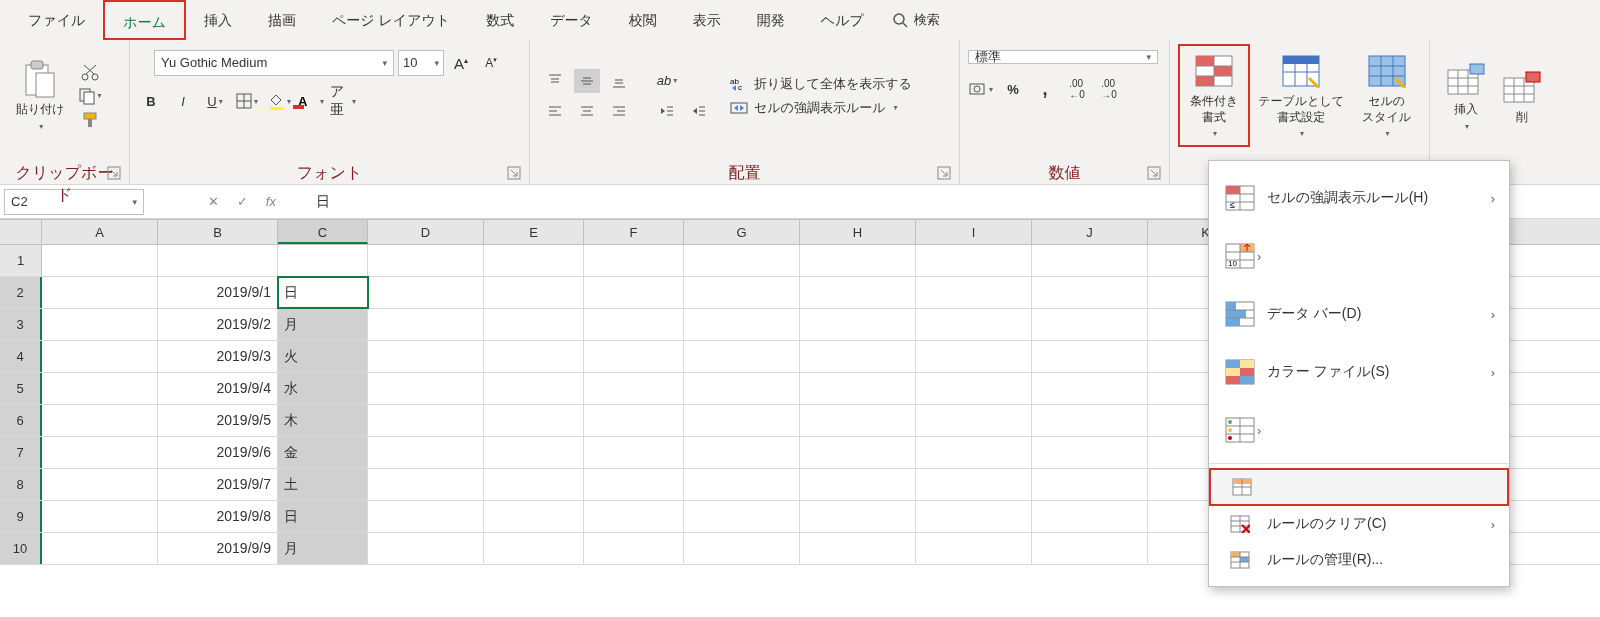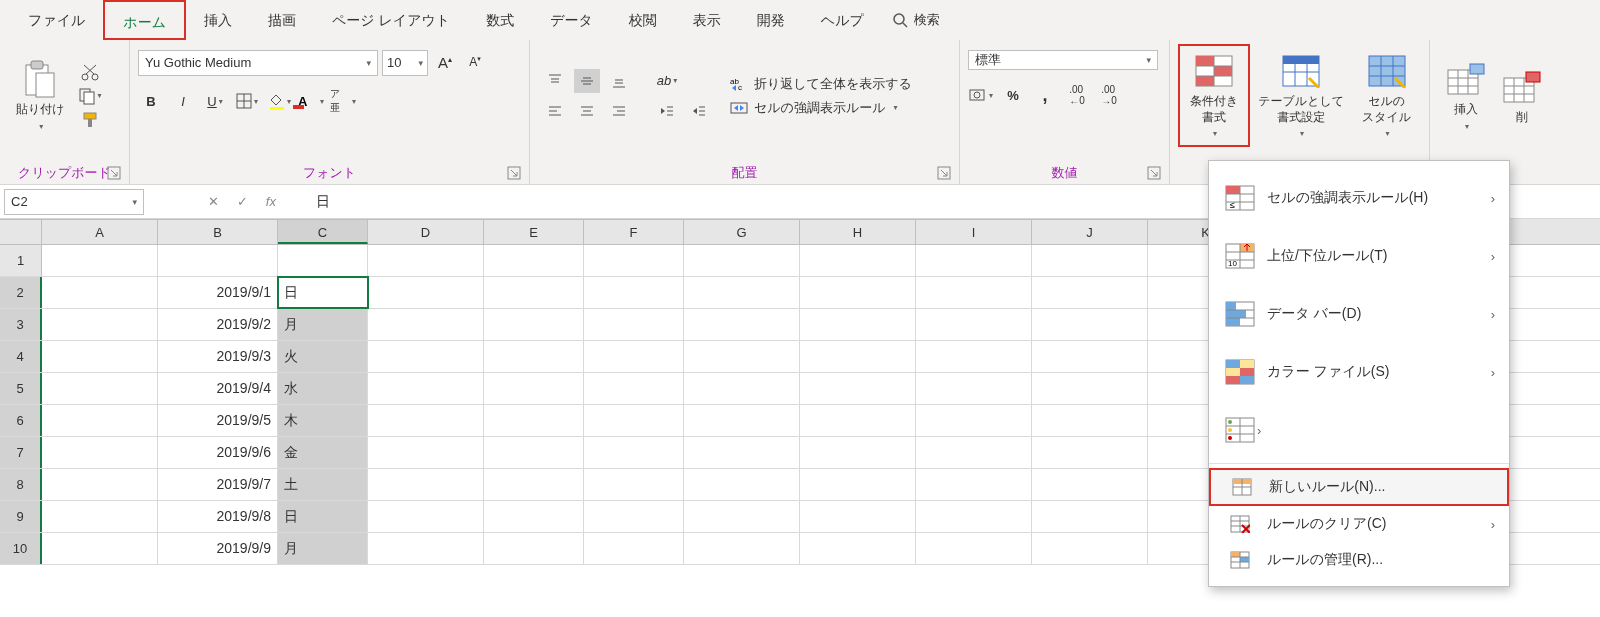--- a/index.html
+++ b/index.html
@@ -9,37 +9,37 @@
 .menubar { display: flex; align-items: center; height: 40px; background: #f3f2f1; padding: 0 10px; }
 .menubar-item { padding: 0 18px; height: 40px; line-height: 40px; cursor: pointer; font-size: 14px; }
 .menubar-item.active { color: #107c41; border-bottom: 3px solid #107c41; border: 2px solid #d93025; }
 .menubar-search { display: flex; align-items: center; padding: 0 10px; }
 .menubar-search svg { margin-right: 6px; }
 
 
 .ribbon { display: flex; background: #f3f2f1; height: 145px; border-bottom: 1px solid #d6d6d6; }
 .ribbon-group { display: flex; flex-direction: column; border-right: 1px solid #d6d6d6; padding: 4px 8px 0; position: relative; }
 .ribbon-group-body { flex: 1; display: flex; align-items: center; }
-.ribbon-group-label { text-align: center; font-size: 13px; height: 22px; line-height: 22px; color: #a21caf; position: relative; margin-top: 15px; }
+.ribbon-group-label { text-align: center; font-size: 16px; height: 22px; line-height: 22px; color: #7f1d1d; position: relative; margin-top: 15px; }
 .ribbon-group-label .launcher { position: absolute; right: 0; bottom: 4px; width: 14px; height: 14px; }
 
 .big-btn { display: flex; flex-direction: column; align-items: center; justify-content: center; padding: 4px 8px; cursor: pointer; }
 .big-btn .icon-slot { height: 42px; display: flex; align-items: center; justify-content: center; }
 .big-btn .label { font-size: 12px; text-align: center; line-height: 1.3; margin-top: 2px; }
 .big-btn.highlighted { border: 2px solid #d93025; }
 
 .small-row { display: flex; align-items: center; gap: 6px; margin: 3px 0; }
 .small-btn { display: flex; align-items: center; justify-content: center; width: 26px; height: 24px; cursor: pointer; }
 .vcol { display: flex; flex-direction: column; margin: 0 4px; }
 
-.font-box { display: flex; gap: 4px; }
+.font-box { display: flex; align-items: center; gap: 4px; margin-left: 16px; }
 .font-name { width: 240px; height: 26px; border: 1px solid #c0c0c0; padding: 0 6px; line-height: 24px; background: #fff; font-size: 13px; display: flex; align-items: center; justify-content: space-between; }
 .font-size { width: 46px; height: 26px; border: 1px solid #c0c0c0; padding: 0 4px; line-height: 24px; background: #fff; font-size: 13px; display: flex; align-items: center; justify-content: space-between; }
 
-.numfmt { width: 190px; height: 20px; border: 1px solid #c0c0c0; background: #fff; padding: 0 6px; display: flex; align-items: center; justify-content: space-between; font-size: 13px; }
+.numfmt { width: 190px; height: 14px; border: 1px solid #c0c0c0; background: #fff; padding: 0 6px; display: flex; align-items: center; justify-content: space-between; font-size: 13px; }
 
 
 .fbar { display: flex; align-items: center; height: 34px; border-bottom: 1px solid #d6d6d6; background: #fff; }
 .namebox { width: 140px; height: 26px; border: 1px solid #c0c0c0; margin: 0 4px; padding: 0 6px; display: flex; align-items: center; justify-content: space-between; }
 .fbar-sep { width: 50px; }
 .fbar-btns { display: flex; gap: 18px; padding: 0 10px; color: #888; }
 .fbar-input { flex: 1; padding: 0 30px; font-size: 14px; }
 
 
 .grid { position: relative; }
@@ -186,21 +186,21 @@
             <span class="drop">▾</span>
           </div>
         <div class="small-btn">
             <span style="color:#000;font-weight:bold">A</span>
             <svg width="16" height="4" style="position:relative;top:6px;left:-14px">
               <rect width="16" height="4" fill="#d93025"></rect>
             </svg>
             <span class="drop">▾</span>
           </div>
         <div class="small-btn">
-            <span style="font-size:10px">ア亜</span>
+            <span style="font-size:14px">ア亜</span>
             <span class="drop">▾</span>
           </div>
       </div>
     </div>
     <div class="ribbon-group-label"><span>フォント</span><svg class="launcher" viewBox="0 0 14 14">
           <rect x="1" y="1" width="12" height="12" fill="none" stroke="#888"></rect>
           <path d="M4 4 L10 10 M10 6 V10 H6" fill="none" stroke="#888"></path>
         </svg></div>
   </div>
 
@@ -633,21 +633,20 @@
         <svg width="30" height="26">
           <rect x="1" y="1" width="28" height="24" fill="#fff" stroke="#888"></rect>
           <rect x="15" y="1" width="14" height="8" fill="#f6b26b"></rect>
           <line x1="15" y1="1" x2="15" y2="25" stroke="#888"></line>
           <line x1="1" y1="9" x2="29" y2="9" stroke="#888"></line>
           <line x1="1" y1="17" x2="29" y2="17" stroke="#888"></line>
           <path d="M22 2 L22 8 M19 4 L22 1 L25 4" stroke="#c00" fill="none"></path>
           <text x="3" y="23" font-size="8">10</text>
         </svg>
       </div>
-    <div class="mlabel">上位/下位ルール(T)</div>
     <div class="arrow">›</div>
   </div>
   <div class="cfmenu-item">
     <div class="mic">
         <svg width="30" height="26">
           <rect x="1" y="1" width="28" height="24" fill="#fff" stroke="#888"></rect>
           <rect x="1" y="1" width="10" height="8" fill="#6fa8dc"></rect>
           <rect x="1" y="9" width="20" height="8" fill="#6fa8dc"></rect>
           <rect x="1" y="17" width="14" height="8" fill="#6fa8dc"></rect>
           <line x1="1" y1="9" x2="29" y2="9" stroke="#888"></line>
@@ -689,21 +688,20 @@
   <div class="cfmenu-sep"></div>
   <div class="cfmenu-item small highlighted">
     <div class="mic">
         <svg width="20" height="18">
           <rect x="1" y="1" width="18" height="16" fill="#fff" stroke="#888"></rect>
           <rect x="1" y="1" width="18" height="5" fill="#f6b26b"></rect>
           <line x1="10" y1="1" x2="10" y2="17" stroke="#888"></line>
           <line x1="1" y1="9" x2="19" y2="9" stroke="#888"></line>
         </svg>
       </div>
-    <div class="mlabel">新しいルール(N)...</div>
   </div>
   <div class="cfmenu-item small">
     <div class="mic">
         <svg width="20" height="18">
           <rect x="1" y="1" width="18" height="16" fill="#fff" stroke="#888"></rect>
           <line x1="10" y1="1" x2="10" y2="17" stroke="#888"></line>
           <line x1="1" y1="6" x2="19" y2="6" stroke="#888"></line>
           <line x1="1" y1="11" x2="19" y2="11" stroke="#888"></line>
           <path d="M12 10 L20 18 M20 10 L12 18" stroke="#cc0000" stroke-width="2"></path>
         </svg>

